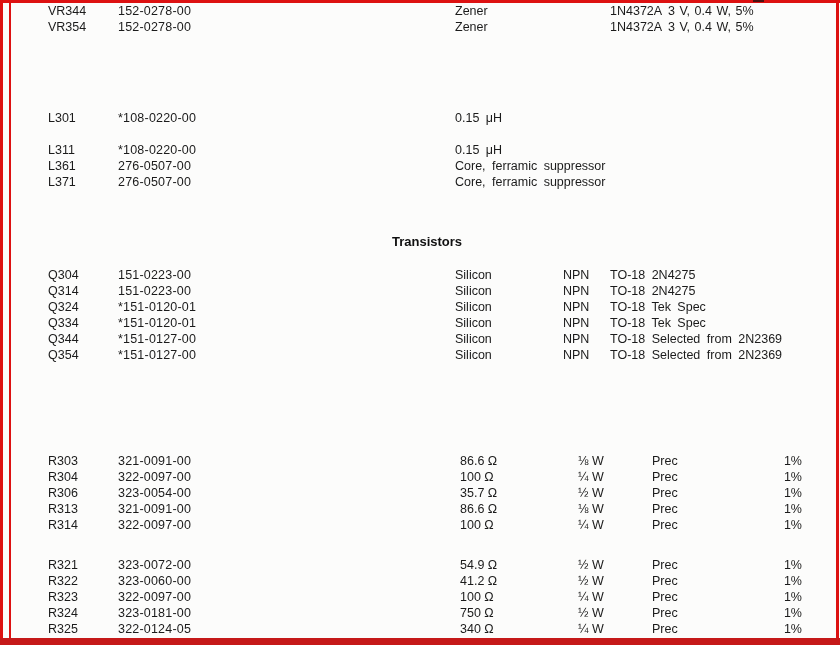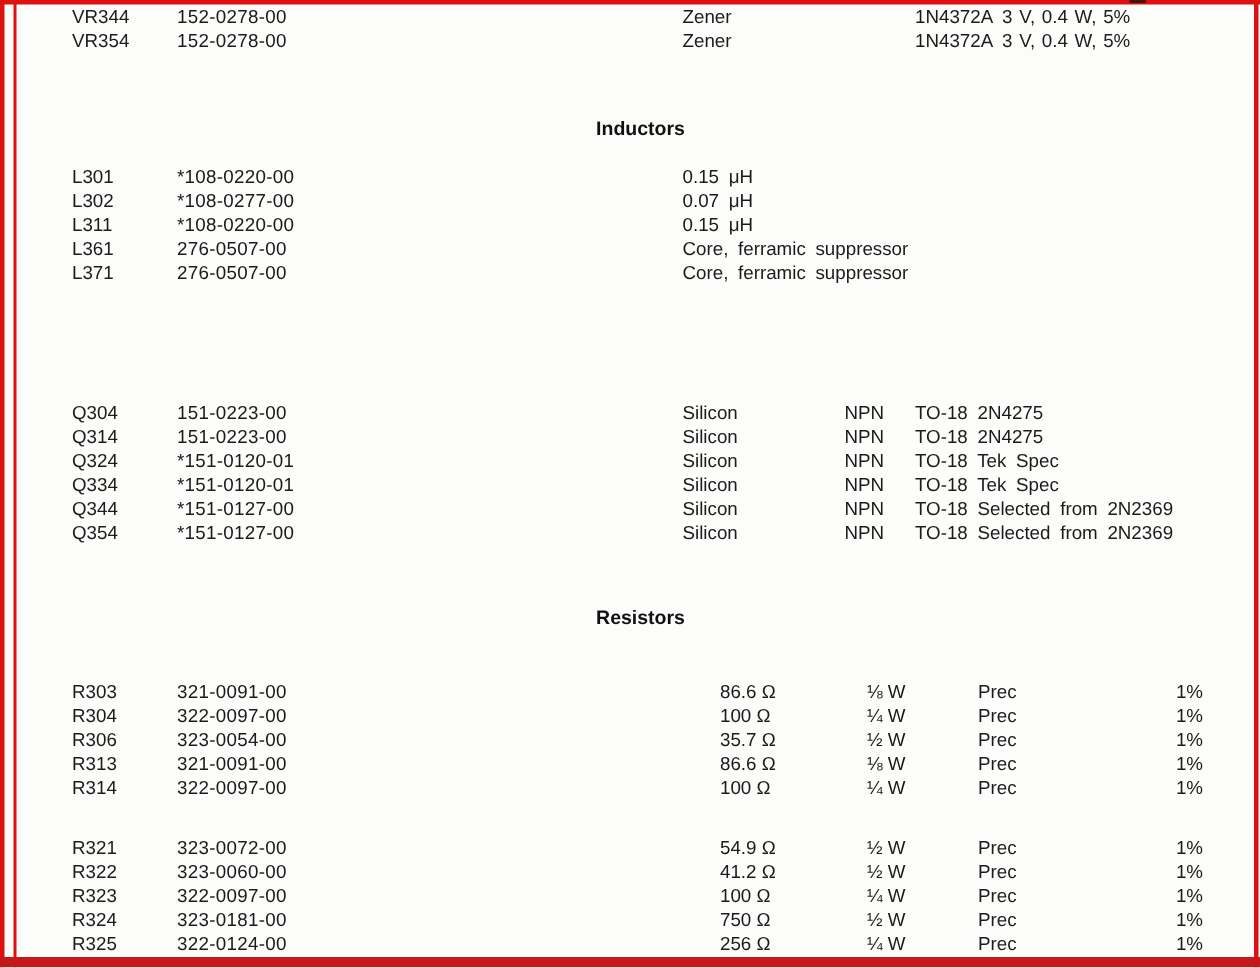--- a/index.html
+++ b/index.html
@@ -19,21 +19,21 @@
 
   .r{position:absolute;left:0;width:836px;height:16px;font-size:12.5px;line-height:16px;}
   .r span{position:absolute;top:0;white-space:nowrap;}
   .c-ref{left:48px;}
   .c-part{left:118px;width:127px;letter-spacing:.2px;}
   .c-desc{left:455px;word-spacing:3px;}
   .c-npn{left:563px;}
   .c-case{left:610px;word-spacing:3px;}
   .c-zdev{left:610px;}
   .c-zspec{left:668px;word-spacing:1px;}
-  .c-val{left:480px;}
+  .c-val{left:460px;}
   .c-watt{left:578px;}
   .c-type{left:652px;text-align:right;}
   .c-tol{left:762px;width:40px;text-align:right;}
 
   .sec-header{
     position:absolute;left:27px;width:800px;text-align:center;
     font-weight:700;font-size:13px;line-height:16px;color:#101010;
   }
   .note{position:absolute;left:48px;font-size:12.5px;line-height:16px;word-spacing:3px;}
 </style>
@@ -57,48 +57,43 @@
     <span class="c-zspec">3 V, 0.4 W, 5%</span>
   </div>
   <div class="r" style="top:19px">
     <span class="c-ref">VR354</span>
     <span class="c-part">152-0278-00</span>
     <span class="c-desc">Zener</span>
     <span class="c-zdev">1N4372A</span>
     <span class="c-zspec">3 V, 0.4 W, 5%</span>
   </div>
 
-  <div class="sec-header" style="top:78px">Inductors</div>
 
   <div class="r" style="top:110px">
     <span class="c-ref">L301</span>
     <span class="c-part">*108-0220-00</span>
     <span class="c-desc">0.15 μH</span>
   </div>
-  <div class="r" style="top:126px">
-    <span class="c-ref">L302</span>
-    <span class="c-part">*108-0277-00</span>
-    <span class="c-desc">0.07 μH</span>
-  </div>
   <div class="r" style="top:142px">
     <span class="c-ref">L311</span>
     <span class="c-part">*108-0220-00</span>
     <span class="c-desc">0.15 μH</span>
   </div>
   <div class="r" style="top:158px">
     <span class="c-ref">L361</span>
     <span class="c-part">276-0507-00</span>
     <span class="c-desc">Core, ferramic suppressor</span>
   </div>
   <div class="r" style="top:174px">
     <span class="c-ref">L371</span>
     <span class="c-part">276-0507-00</span>
     <span class="c-desc">Core, ferramic suppressor</span>
   </div>
 
+  <div class="sec-header" style="top:234px">Transistors</div>
 
   <div class="r" style="top:267px">
     <span class="c-ref">Q304</span>
     <span class="c-part">151-0223-00</span>
     <span class="c-desc">Silicon</span>
     <span class="c-npn">NPN</span>
     <span class="c-case">TO-18 2N4275</span>
   </div>
   <div class="r" style="top:283px">
     <span class="c-ref">Q314</span>
@@ -129,21 +124,20 @@
     <span class="c-case">TO-18 Selected from 2N2369</span>
   </div>
   <div class="r" style="top:347px">
     <span class="c-ref">Q354</span>
     <span class="c-part">*151-0127-00</span>
     <span class="c-desc">Silicon</span>
     <span class="c-npn">NPN</span>
     <span class="c-case">TO-18 Selected from 2N2369</span>
   </div>
 
-  <div class="sec-header" style="top:404px">Resistors</div>
 
   <div class="r" style="top:453px">
     <span class="c-ref">R303</span>
     <span class="c-part">321-0091-00</span>
     <span class="c-val">86.6 Ω</span>
     <span class="c-watt">⅛ W</span>
     <span class="c-type">Prec</span>
     <span class="c-tol">1%</span>
   </div>
   <div class="r" style="top:469px">
@@ -206,20 +200,20 @@
   <div class="r" style="top:605px">
     <span class="c-ref">R324</span>
     <span class="c-part">323-0181-00</span>
     <span class="c-val">750 Ω</span>
     <span class="c-watt">½ W</span>
     <span class="c-type">Prec</span>
     <span class="c-tol">1%</span>
   </div>
   <div class="r" style="top:621px">
     <span class="c-ref">R325</span>
-    <span class="c-part">322-0124-00</span>
-    <span class="c-val">256 Ω</span>
+    <span class="c-part">322-0124-05</span>
+    <span class="c-val">340 Ω</span>
     <span class="c-watt">¼ W</span>
     <span class="c-type">Prec</span>
     <span class="c-tol">1%</span>
   </div>
 
 </div>
 
 </body></html>

